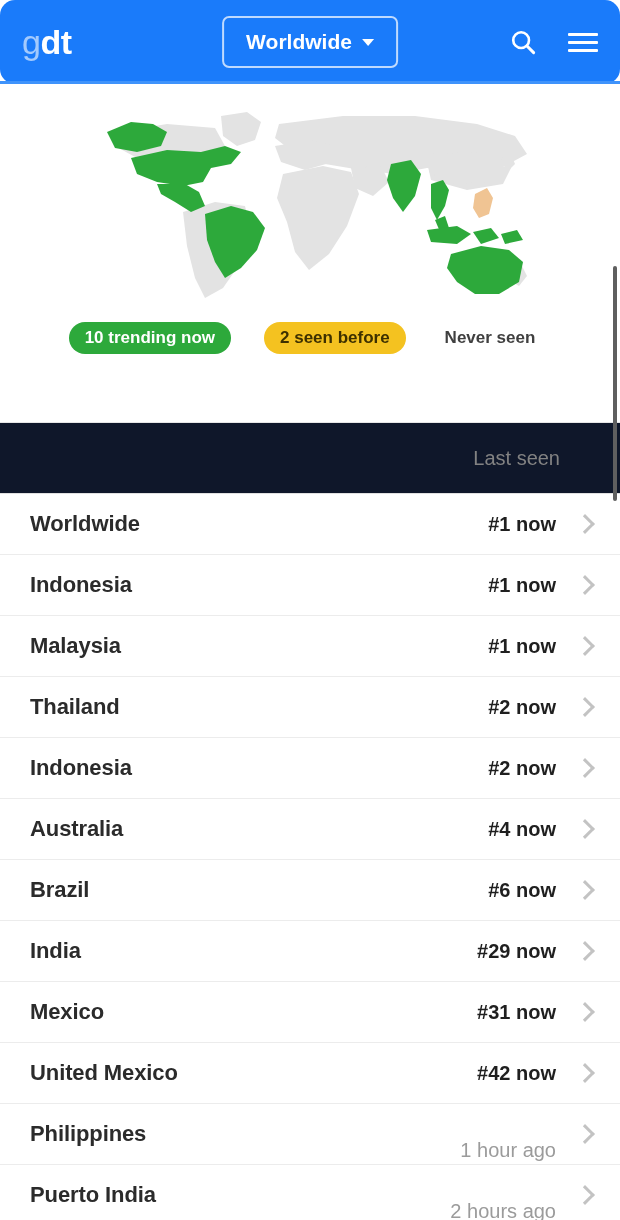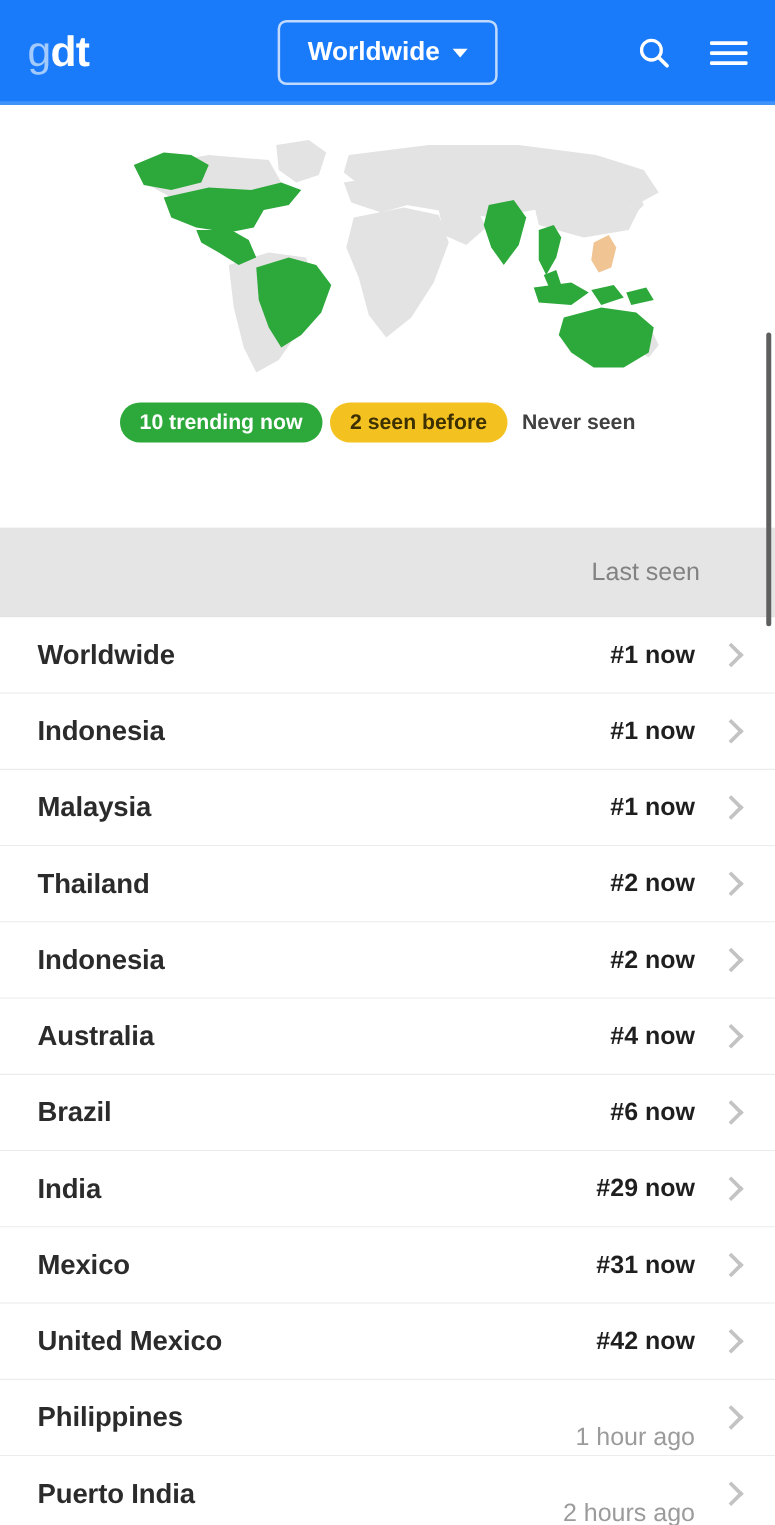--- a/index.html
+++ b/index.html
@@ -12,20 +12,21 @@
   }
 
   
   .header {
     position: relative;
     height: 84px;
     background: #1a7bfa;
     display: flex;
     align-items: center;
     padding: 0 22px;
+    border-radius: 15px;
   }
   .header::after {
     content: "";
     position: absolute;
     left: 0; right: 0; bottom: 0;
     height: 3px;
     background: #3f93fb;
   }
   .logo {
     font-size: 34px;
@@ -97,38 +98,38 @@
   }
   .map-wrap svg { height: 210px; width: 470px; }
 
   .legend {
     position: absolute;
     left: 0; right: 0;
     top: 238px;
     display: flex;
     align-items: center;
     justify-content: center;
-    gap: 6px;
+    gap: 33px;
   }
   .pill {
     border-radius: 16px;
     padding: 7px 16px 8px;
     font-size: 17px;
     font-weight: 700;
     line-height: 1;
     white-space: nowrap;
   }
   .pill.trending { background: #2da93b; color: #ffffff; }
   .pill.seen { background: #f4c220; color: #3d3000; }
   .pill.never { background: transparent; color: #404040; padding-left: 6px; }
 
   
   .table-head {
     height: 72px;
-    background: #e5e5e5;
+    background: #0f172a;
     border-top: 1px solid #e6e6e6;
     border-bottom: 1px solid #e0e0e0;
     display: flex;
     align-items: center;
     justify-content: flex-end;
     padding-right: 60px;
   }
   .table-head .col-label {
     font-size: 20px;
     color: #828282;

